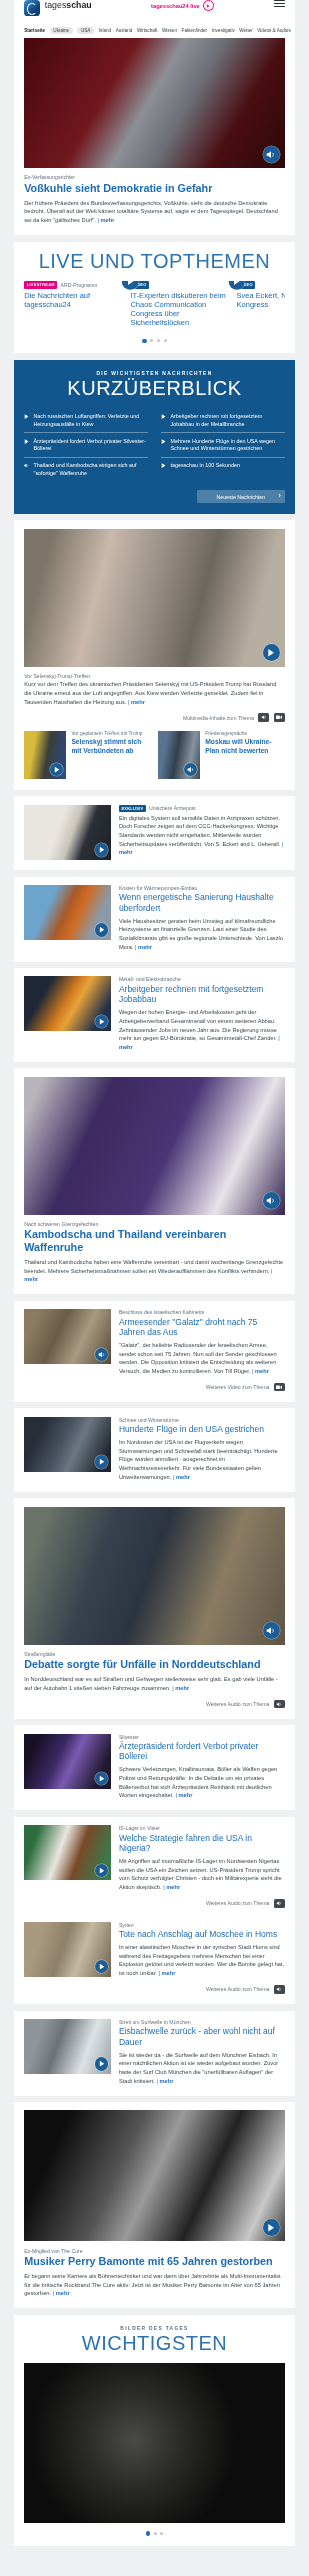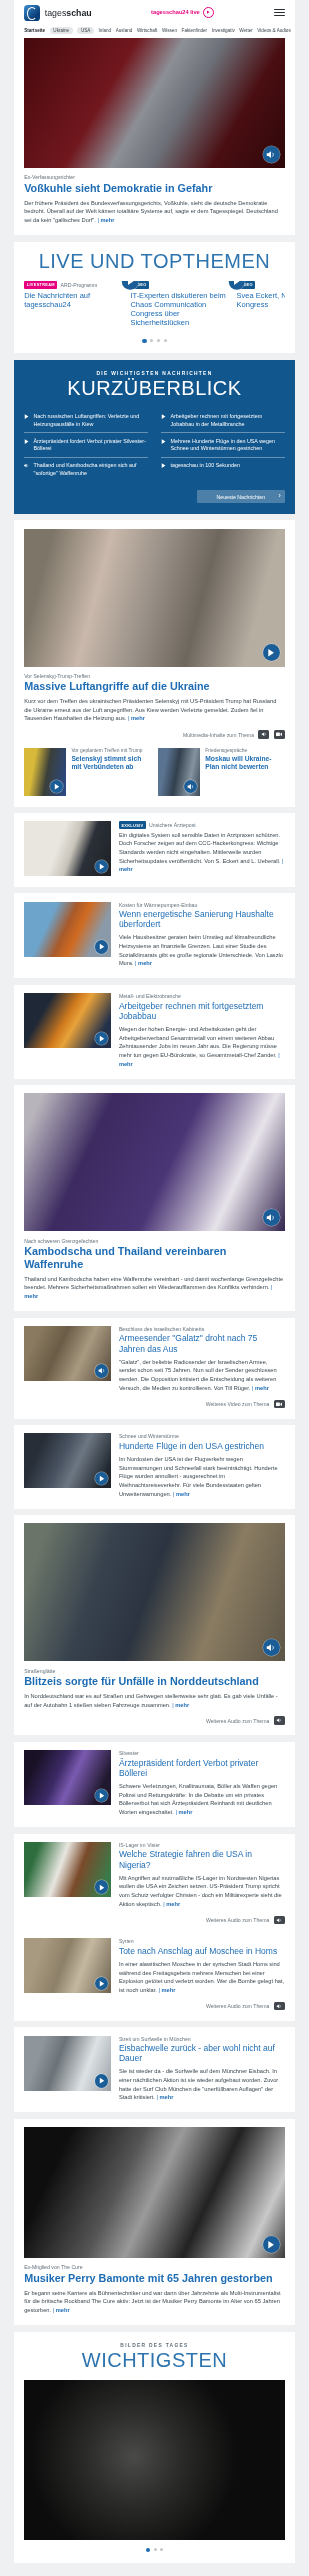--- a/index.html
+++ b/index.html
@@ -2,21 +2,21 @@
 <html lang="de" style="font-size:8.2px"><head>
 <meta charset="utf-8">
 <style>
   html,body{margin:0;padding:0}
   body{width:309px;height:4067px;overflow:hidden;background:#eef0f1;font-family:"Liberation Sans",sans-serif;color:#3a474f}
   .module{background:#fff;margin:0 14.4px 6.7px;padding:8.2px 9.8px 10.3px;position:relative}
   .module.dark{background:#11568d;color:#fff}
   .module.first{padding-top:0;padding-left:0;padding-right:0}
   .pad{padding:0 9.8px}
   
-  .hdr{display:flex;align-items:center;height:25px;padding:0 9.8px}
+  .hdr{display:flex;align-items:flex-start;height:25px;padding:0 9.8px}
   .logo{width:16px;height:16px;border-radius:3.6px;background:linear-gradient(140deg,#3c8fd0,#0b3f7a 70%);position:relative;flex:none}
   .logo::before{content:"";position:absolute;left:2.6px;top:2.6px;width:8.2px;height:10.8px;border-radius:50%;border:1.5px solid #fff;border-right-color:transparent}
   .wordmark{font-size:8.8px;color:#1d2126;margin-left:4.6px}
   .wordmark b{font-weight:700}
   .live{margin:0 auto;display:flex;align-items:center;gap:3.1px;color:#e6007e;font-weight:700;font-size:5.7px}
   .live-play{width:9.3px;height:9.3px;border-radius:50%;border:1px solid #e6007e;display:inline-flex;align-items:center;justify-content:center}
   .burger{width:11.3px;height:7.2px;display:flex;flex-direction:column;justify-content:space-between;cursor:pointer}
   .burger i{height:1.3px;background:#2a2f33;border-radius:0.5px}
   
   .nav{display:flex;align-items:center;gap:4.6px;padding:2.1px 9.8px 4.1px;font-size:4.6px;color:#39444c;white-space:nowrap}
@@ -225,21 +225,20 @@
 
 <div class="module">
   <a class="imgfull" style="height:138px;background:linear-gradient(105deg,#7d7668 10%,#c9b8ab 30%,#9a9188 48%,#6e675e 66%,#b7aea2 86%)">
     <span class="ic big">
         <svg viewBox="0 0 10 10">
           <path d="M2.5 1l6 4-6 4z" fill="#fff"></path>
         </svg>
       </span>
   </a>
   <div class="topline hero-topline">Vor Selenskyj-Trump-Treffen</div>
-  <h2 class="hl-xl">Massive Luftangriffe auf die Ukraine</h2>
   <p class="teaser"><span>Kurz vor dem Treffen des ukrainischen Präsidenten Selenskyj mit US-Präsident Trump hat Russland die Ukraine erneut aus der Luft angegriffen. Aus Kiew werden Verletzte gemeldet. Zudem fiel in Tausenden Haushalten die Heizung aus.</span> <a class="mehr">mehr</a></p>
   <div class="media-row">
     <span>Multimedia-Inhalte zum Thema</span>
     <span class="icon-btn">
         <svg viewBox="0 0 12 10">
           <path d="M1 3.2h2.2L6.4.6v8.8L3.2 6.8H1z" fill="#fff"></path>
           <path d="M8.2 2.6c1.6 1.1 1.6 3.7 0 4.8" stroke="#fff" fill="none" stroke-width="1.1"></path>
         </svg>
       </span>
     <span class="icon-btn">
@@ -402,21 +401,21 @@
 <div class="module">
   <a class="imgfull" style="height:138px;background:linear-gradient(110deg,#6a7468 8%,#38424e 30%,#2b3440 48%,#8a7c62 72%,#5c5446)">
     <span class="ic big">
         <svg viewBox="0 0 12 10">
           <path d="M1 3.2h2.2L6.4.6v8.8L3.2 6.8H1z" fill="#fff"></path>
           <path d="M8.2 2.6c1.6 1.1 1.6 3.7 0 4.8" stroke="#fff" fill="none" stroke-width="1.1"></path>
         </svg>
       </span>
   </a>
   <div class="topline hero-topline">Straßenglätte</div>
-  <h2 class="hl-xl">Blitzeis sorgte für Unfälle in Norddeutschland</h2>
+  <h2 class="hl-xl">Debatte sorgte für Unfälle in Norddeutschland</h2>
   <p class="teaser"><span>In Norddeutschland war es auf Straßen und Gehwegen stellenweise sehr glatt. Es gab viele Unfälle - auf der Autobahn 1 stießen sieben Fahrzeuge zusammen.</span> <a class="mehr">mehr</a></p>
   <div class="media-row">
     <span>Weiteres Audio zum Thema</span>
     <span class="icon-btn">
         <svg viewBox="0 0 12 10">
           <path d="M1 3.2h2.2L6.4.6v8.8L3.2 6.8H1z" fill="#fff"></path>
           <path d="M8.2 2.6c1.6 1.1 1.6 3.7 0 4.8" stroke="#fff" fill="none" stroke-width="1.1"></path>
         </svg>
       </span>
   </div>

